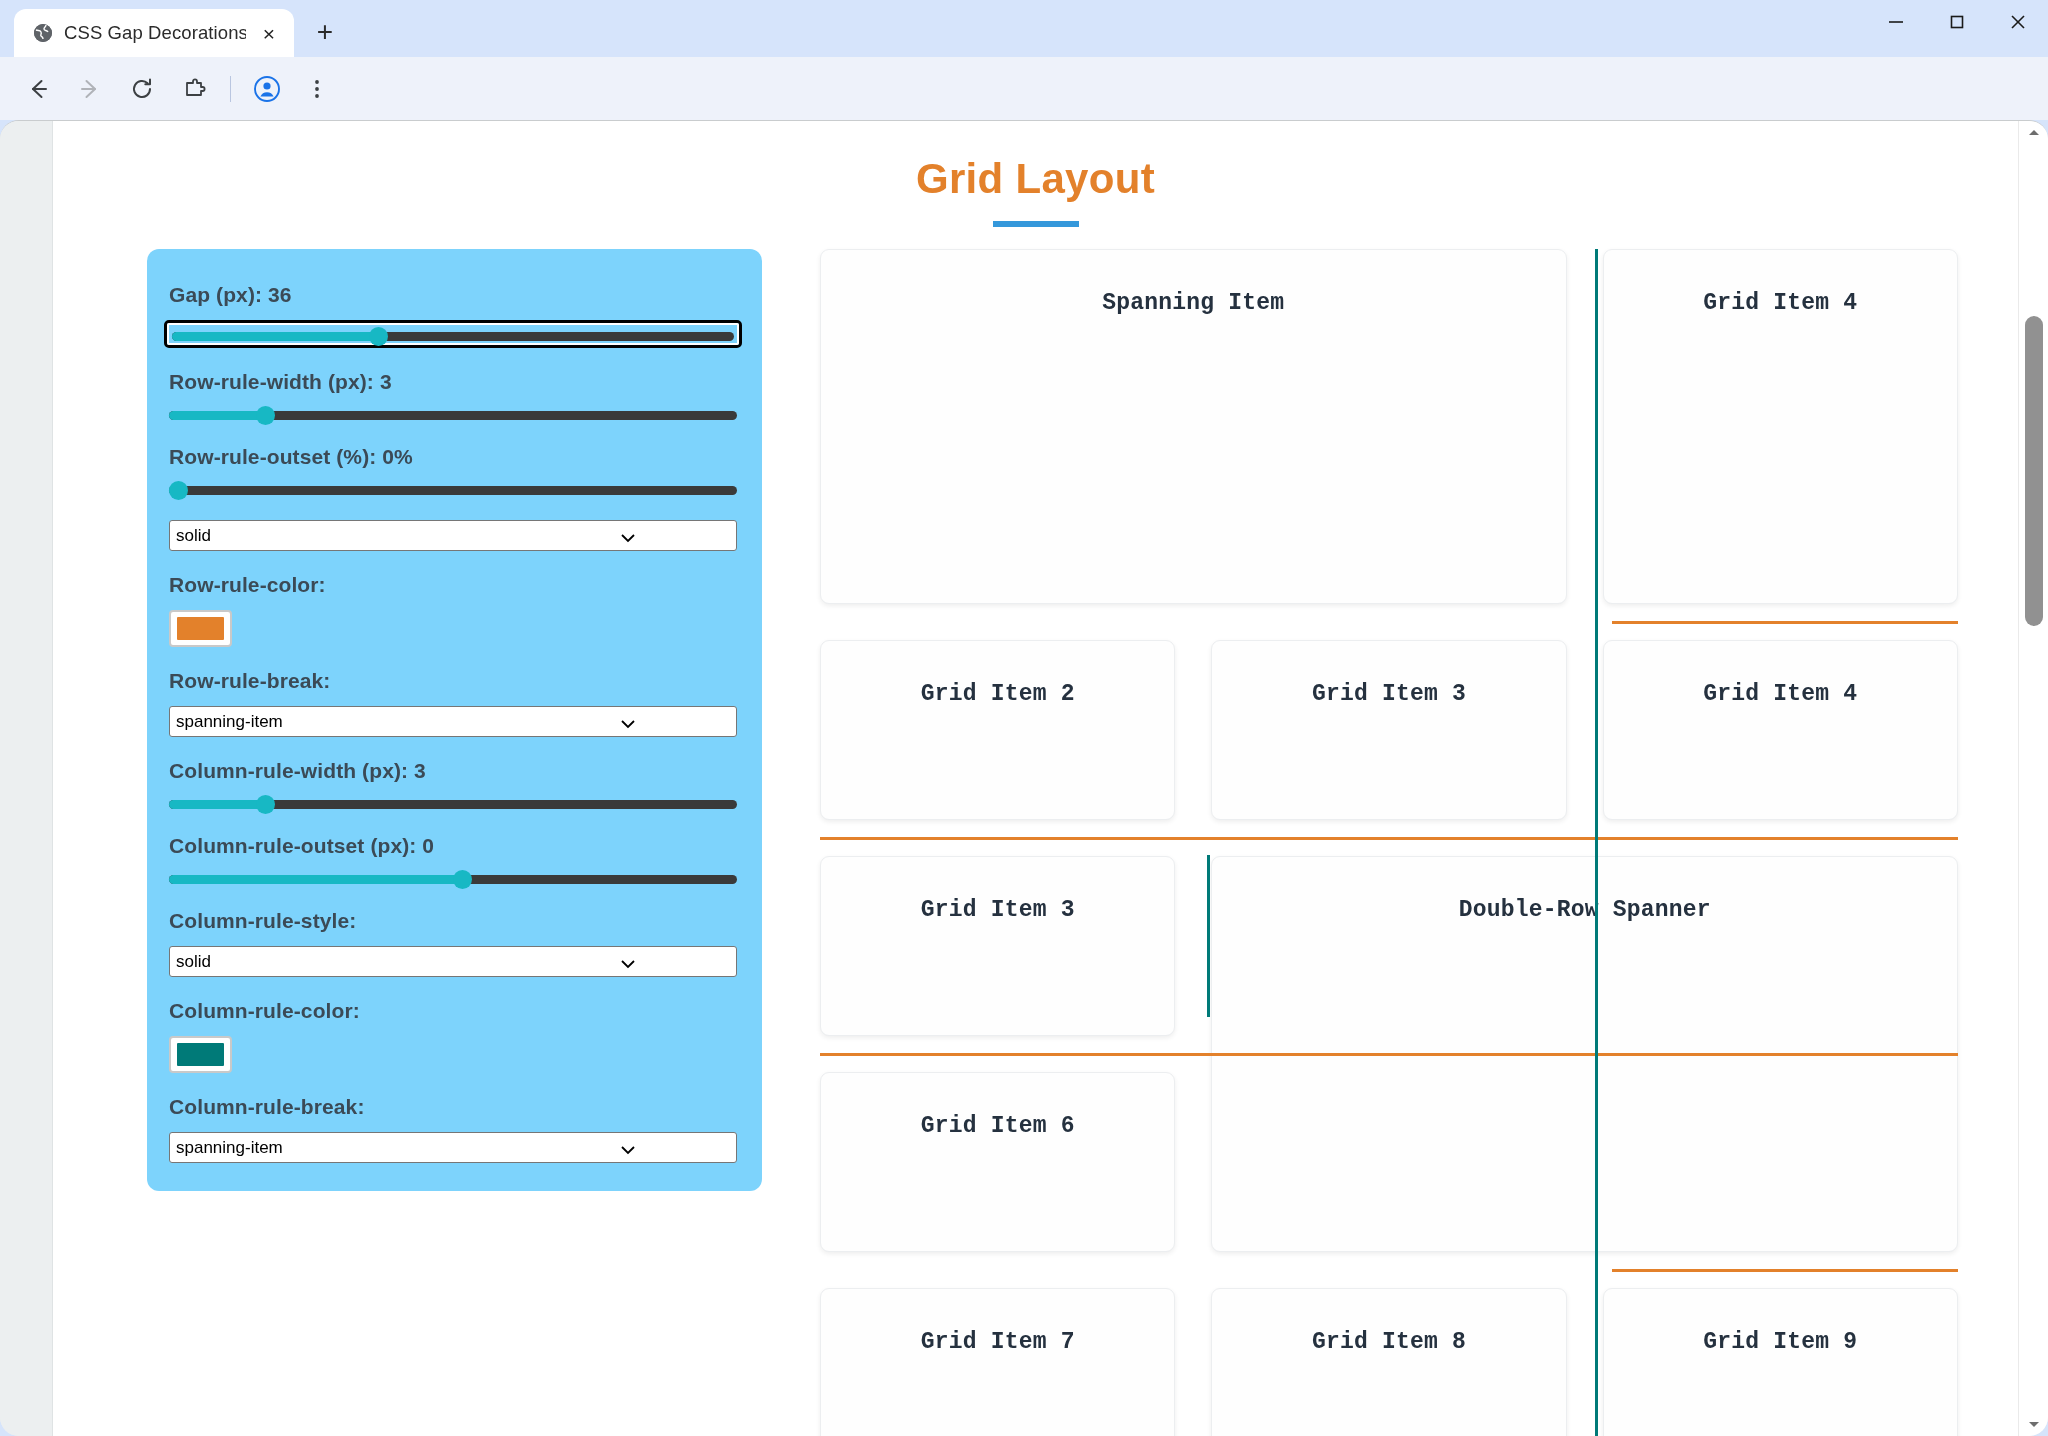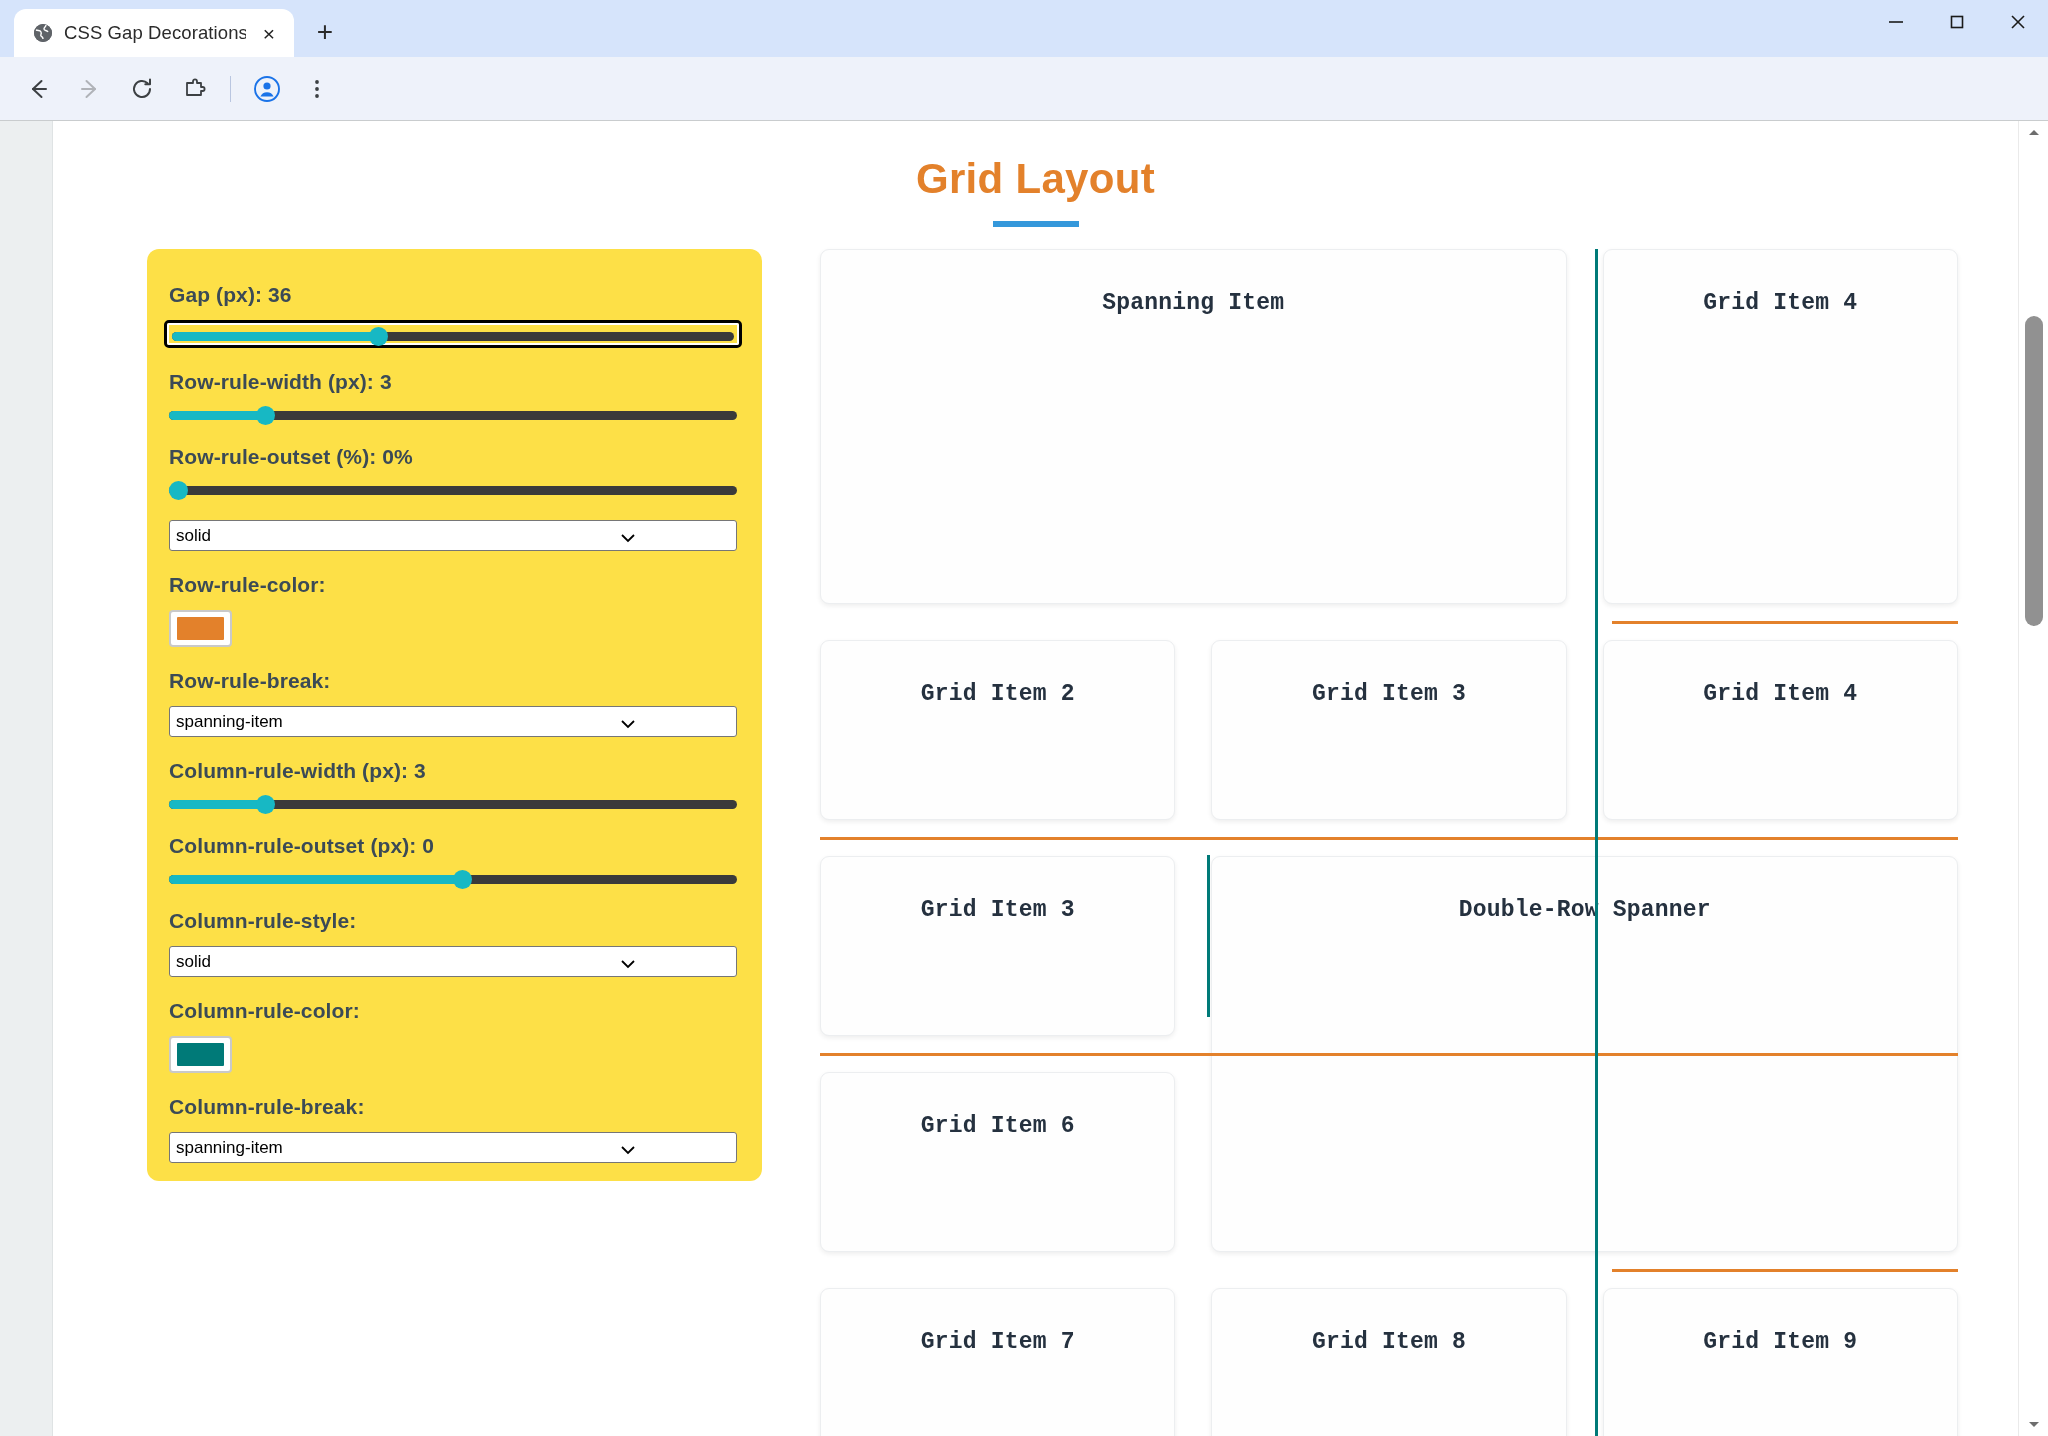--- a/index.html
+++ b/index.html
@@ -51,21 +51,21 @@
   .omni-url { flex:1; font-size:19px; color:#202124; white-space:nowrap;
               overflow:hidden; letter-spacing:0.1px; }
   .omni-star { width:44px; height:44px; border-radius:22px; background:#e8eefc;
                display:flex; align-items:center; justify-content:center;
                flex:0 0 44px; }
   .tb-right { display:flex; align-items:center; gap:2px; }
   .tb-sep { width:1px; height:26px; background:#b9c6e0; margin:0 10px; }
 
   
   .viewport { flex:1; background:#eceff0; display:flex; position:relative;
-              overflow:hidden; border-top:1px solid #c9ccce; }
+              overflow:hidden; border-top:1px solid #c9ccce;border-radius:19px; }
   .page-margin-left { width:53px; background:#eceff0; flex:0 0 53px;
                       border-right:1px solid #dfe3e4; }
   .page { flex:1; background:#ffffff; position:relative; overflow:hidden;
           padding:0 0 0 0; }
 
   
   .scrollbar { width:30px; flex:0 0 30px; background:#ffffff; position:relative;
                border-left:1px solid #eaeaea; }
   .sb-arrow { position:absolute; left:0; width:30px; height:22px;
               display:flex; align-items:center; justify-content:center; }
@@ -75,22 +75,22 @@
 
   
   .page-inner { padding:26px 0 0 0; }
   h1.page-title { text-align:center; font-size:42px; color:#e3812b;
                   font-weight:700; letter-spacing:0.3px; margin-top:8px; }
   .title-rule { width:86px; height:6px; background:#3498db; margin:18px auto 0 auto; }
 
   .layout { display:flex; align-items:flex-start; padding:22px 60px 0 38px; gap:0; }
 
   
-  .controls { width:615px; flex:0 0 615px; background:#fde047; border-radius:12px;
-              padding:34px 22px 18px 22px; margin-left:56px; }
+  .controls { width:615px; flex:0 0 615px; background:#7dd3fc; border-radius:12px;
+              padding:34px 22px 28px 22px; margin-left:56px; }
   .ctrl { margin-bottom:22px; }
   .ctrl:last-child { margin-bottom:0; }
   .ctrl-label { font-size:21px; font-weight:700; color:#3b4a56; display:block;
                 margin-bottom:13px; letter-spacing:0.1px; }
 
   .range { position:relative; height:16px; width:568px; }
   .range .track { position:absolute; top:4px; left:0; right:0; height:9px;
                   background:#3a3a3a; border-radius:5px; }
   .range .fill { position:absolute; top:4px; left:0; height:9px;
                  background:#17b8c4; border-radius:5px; }

